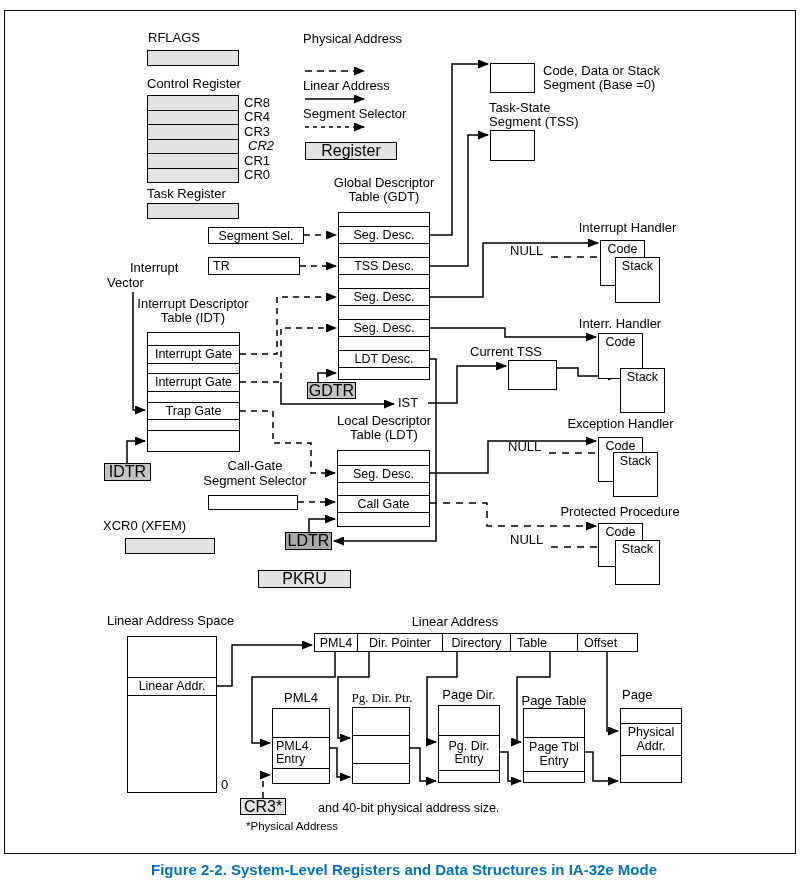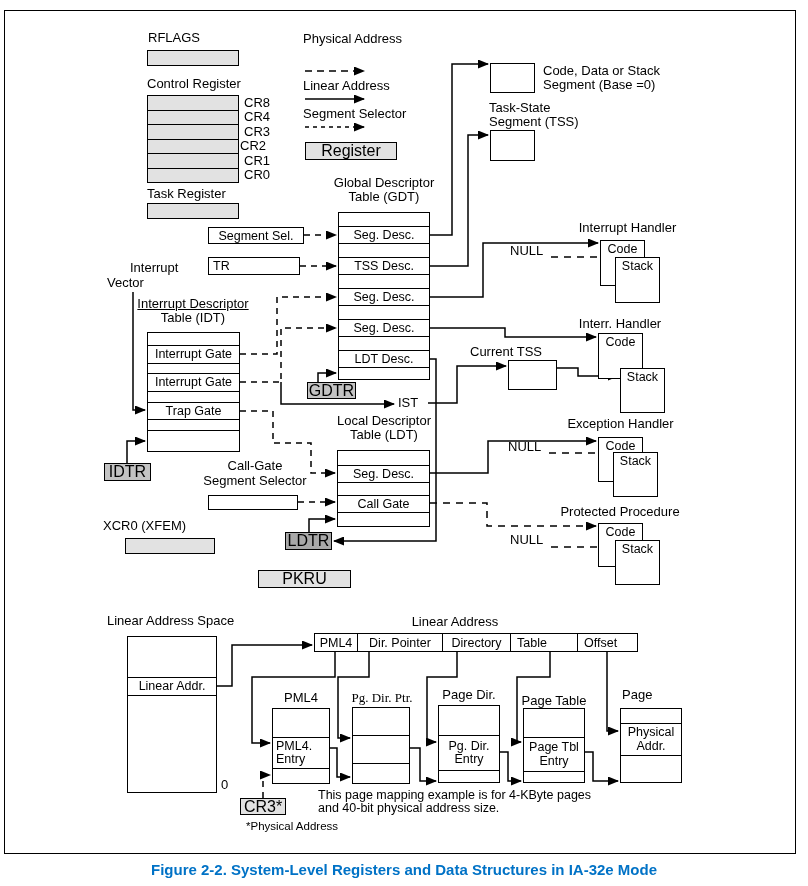--- a/index.html
+++ b/index.html
@@ -93,21 +93,21 @@
     <div class="row" style="height:14.6px;background:#e2e2e2;"></div>
     <div class="row" style="height:14.6px;background:#e2e2e2;"></div>
     <div class="row" style="height:14.6px;background:#e2e2e2;"></div>
     <div class="row" style="height:14.6px;background:#e2e2e2;"></div>
     <div class="row" style="height:14.6px;background:#e2e2e2;"></div>
     <div class="row" style="background:#e2e2e2;"></div>
   </div>
   <div class="lbl" style="left:244px;top:96px;">CR8</div>
   <div class="lbl" style="left:244px;top:110px;">CR4</div>
   <div class="lbl" style="left:244px;top:125px;">CR3</div>
-  <div class="lbl" style="left:240px;top:139px;">CR2</div>
+  <div class="lbl" style="left:248px;top:139px;font-style:italic;">CR2</div>
   <div class="lbl" style="left:244px;top:154px;">CR1</div>
   <div class="lbl" style="left:244px;top:168px;">CR0</div>
 
   <div class="lbl" style="left:147px;top:187px;">Task Register</div>
   <div class="gbox" style="left:147px;top:203px;width:92px;height:16px;"></div>
 
   <div class="lbl" style="left:303px;top:32px;">Physical Address</div>
   <div class="lbl" style="left:303px;top:79px;">Linear Address</div>
   <div class="lbl" style="left:303px;top:107px;">Segment Selector</div>
   <div class="gbox" style="left:305px;top:142px;width:92px;height:18px;">Register</div>
@@ -135,21 +135,21 @@
     <div class="row" style="height:17px;">LDT Desc.</div>
     <div class="row"></div>
   </div>
   <div class="gbox gmed" style="left:307px;top:382px;width:49px;height:17px;">GDTR</div>
 
   <div class="wbox" style="left:208px;top:227px;width:96px;height:17px;">Segment Sel.</div>
   <div class="wbox" style="left:208px;top:257px;width:92px;height:18px;justify-content:flex-start;padding-left:4px;">TR</div>
 
   <div class="lbl" style="left:101px;top:261px;margin-left:29px;">Interrupt</div>
   <div class="lbl" style="left:107px;top:276px;">Vector</div>
-  <div class="lbl ctr" style="left:127px;top:297px;width:132px;text-decoration:underline;">Interrupt Descriptor</div>
+  <div class="lbl ctr" style="left:127px;top:297px;width:132px;">Interrupt Descriptor</div>
   <div class="lbl ctr" style="left:127px;top:311px;width:132px;">Table (IDT)</div>
   <div class="tbl" style="left:147px;top:332px;width:93px;height:120px;">
     <div class="row" style="height:13px;"></div>
     <div class="row" style="height:18px;">Interrupt Gate</div>
     <div class="row" style="height:10px;"></div>
     <div class="row" style="height:18px;">Interrupt Gate</div>
     <div class="row" style="height:11px;"></div>
     <div class="row" style="height:17px;">Trap Gate</div>
     <div class="row" style="height:11px;"></div>
     <div class="row"></div>
@@ -267,17 +267,16 @@
         <span>Physical</span>
         <span>Addr.</span>
       </div>
     </div>
     <div class="row"></div>
   </div>
 
   <div class="gbox" style="left:240px;top:798px;width:46px;height:17px;">CR3*</div>
   <div class="lbl" style="left:246px;top:819px;font-size:11.5px;">*Physical Address</div>
 
-  <div class="lbl sm" style="left:318px;top:788px;">This page mapping example is for 4-KByte pages</div>
   <div class="lbl sm" style="left:318px;top:801px;">and 40-bit physical address size.</div>
 
   <div class="caption">Figure 2-2.  System-Level Registers and Data Structures in IA-32e Mode</div>
 </div>
 
 </body></html>

